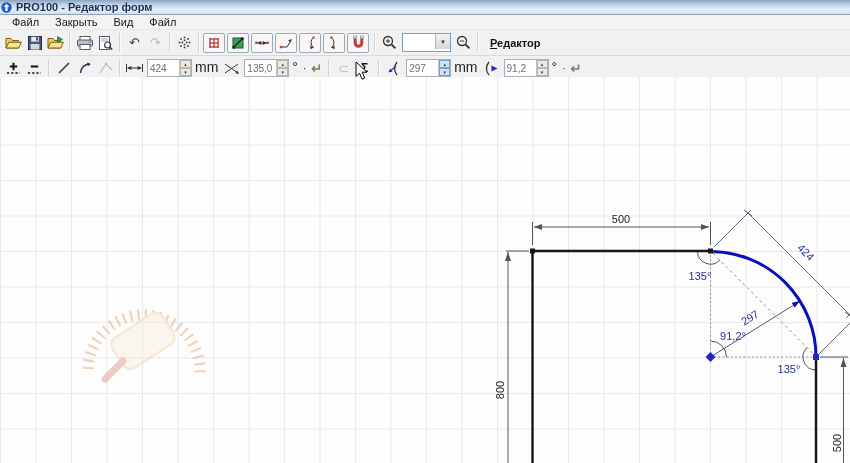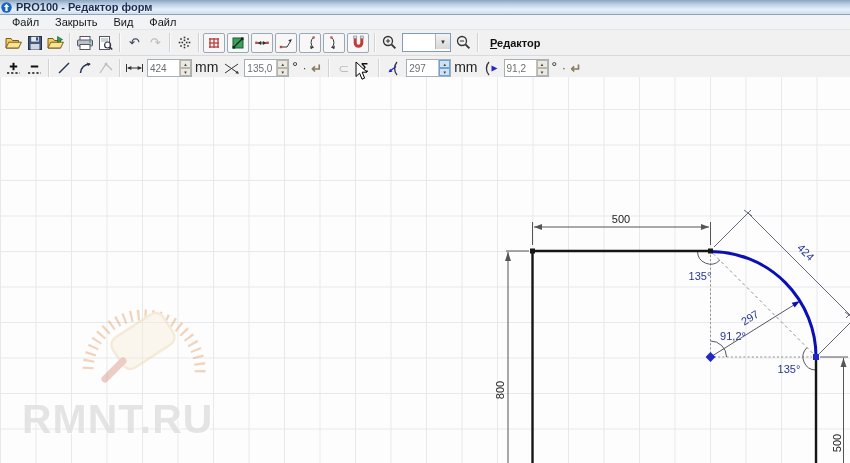--- a/index.html
+++ b/index.html
@@ -330,21 +330,20 @@
 </div>
 
 <div class="canvas">
 
   <svg class="wm-logo" width="180" height="125" viewBox="0 0 180 125">
     <path d="M33 74 A 56 56 0 0 1 145 78" fill="none" stroke="#e09a62" stroke-width="11" stroke-dasharray="2.2 5"></path>
     <rect x="58" y="28" width="60" height="36" rx="9" fill="#f9eed9" stroke="#ecd2a4" stroke-width="2.5" transform="rotate(-33 88 46)"></rect>
     <path d="M68 66 Q60 74 50 84" fill="none" stroke="#d9897a" stroke-width="7" stroke-linecap="round"></path>
   </svg>
 
-  <div class="wm-text">RMNT.RU</div>
 
   <svg class="draw" width="850" height="386">
 
     <g stroke="#8f8f8f" stroke-width="1" fill="none">
       <line x1="710.5" y1="178" x2="710.5" y2="276" stroke-dasharray="2 2.2"></line>
       <line x1="714" y1="280" x2="812" y2="280" stroke-dasharray="2 2.2"></line>
       <line x1="713" y1="176.5" x2="814" y2="277.5" stroke-dasharray="3 3"></line>
     </g>
 
     <g stroke="#555" stroke-width="1" fill="none">

